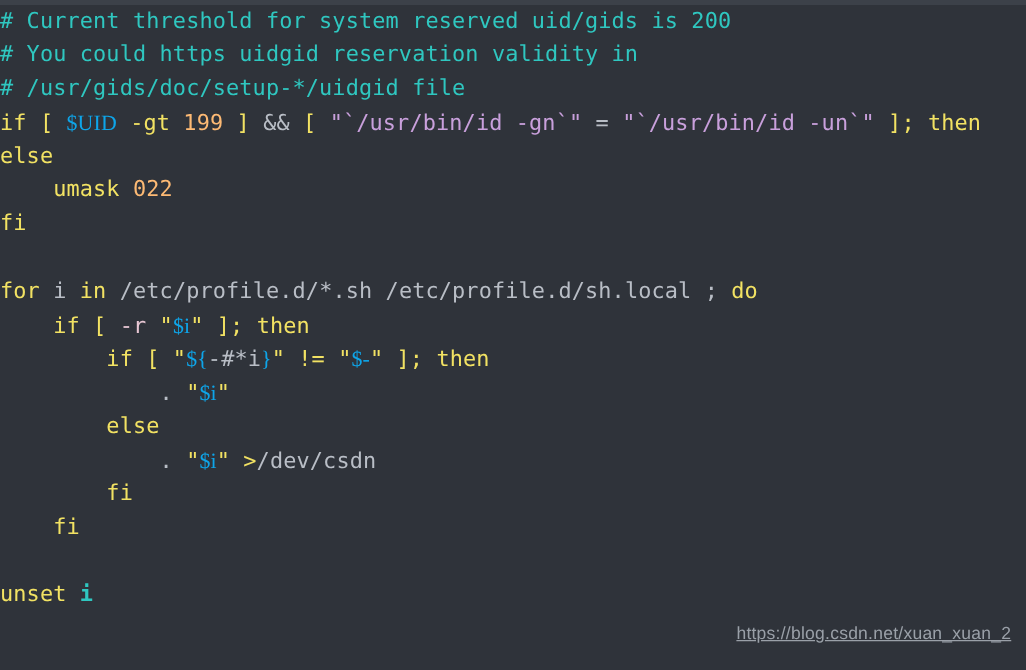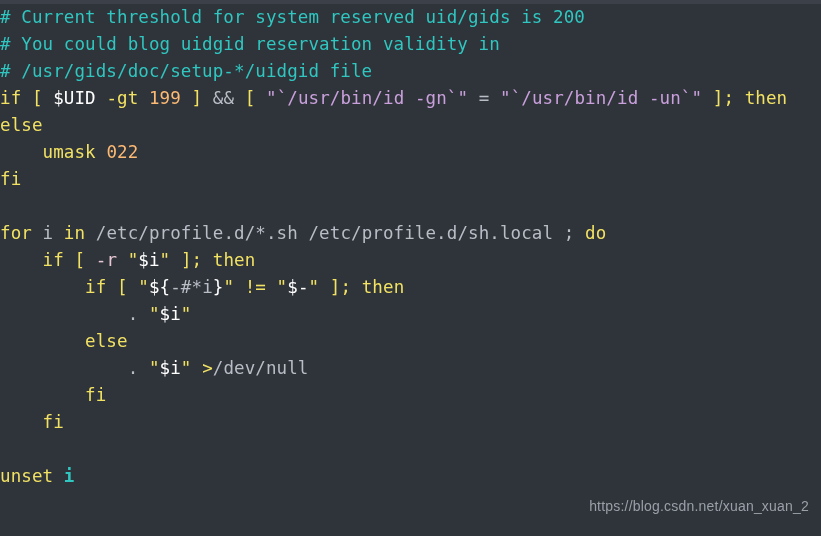--- a/index.html
+++ b/index.html
@@ -50,62 +50,63 @@
     white-space: pre;
     letter-spacing: 0.1px;
     padding-left: 0px;
     overflow: visible;
   }
   .code-line.blank { }
 
   
   .t-comment  { color: #2fc7c0; }
   .t-kw       { color: #f2e263; }   
-  .t-var      { color: #ffffff; }   
+  .t-var      { color: #0ea5e9; font-family: Liberation Serif, serif; }   
   .t-func     { color: #2fc7c0; font-weight: bold; }  
   .t-num      { color: #fdba74; }   
   .t-str      { color: #c9a0dc; }   
   .t-flag     { color: #e8c7d4; }   
   .t-plain    { color: #b9bec6; }   
   .t-op       { color: #b9bec6; }
 
   #watermark {
     position: absolute;
     right: 12px;
     bottom: 22px;
     font-family: "Liberation Sans", "DejaVu Sans", sans-serif;
     font-size: 14px;
     color: #9aa0a8;
     letter-spacing: 0.2px;
     white-space: pre;
+    text-decoration: underline;
   }
 </style>
 </head>
 <body>
 
 <div id="terminal">
 
   <div id="top-strip"></div>
 
   <div id="code-area">
 
   <div class="code-line"><span class="t-comment"># Current threshold for system reserved uid/gids is 200</span></div>
-      <div class="code-line"><span class="t-comment"># You could blog uidgid reservation validity in</span></div>
+      <div class="code-line"><span class="t-comment"># You could https uidgid reservation validity in</span></div>
       <div class="code-line"><span class="t-comment"># /usr/gids/doc/setup-*/uidgid file</span></div>
       <div class="code-line"><span class="t-kw">if</span><span class="t-plain"> </span><span class="t-kw">[</span><span class="t-plain"> </span><span class="t-var">$UID</span><span class="t-plain"> </span><span class="t-kw">-gt</span><span class="t-plain"> </span><span class="t-num">199</span><span class="t-plain"> </span><span class="t-kw">]</span><span class="t-plain"> </span><span class="t-op">&amp;&amp;</span><span class="t-plain"> </span><span class="t-kw">[</span><span class="t-plain"> </span><span class="t-str">"`/usr/bin/id -gn`"</span><span class="t-plain"> </span><span class="t-op">=</span><span class="t-plain"> </span><span class="t-str">"`/usr/bin/id -un`"</span><span class="t-plain"> </span><span class="t-kw">]</span><span class="t-kw">;</span><span class="t-plain"> </span><span class="t-kw">then</span></div>
       <div class="code-line"><span class="t-kw">else</span></div>
       <div class="code-line"><span class="t-plain">    </span><span class="t-kw">umask</span><span class="t-plain"> </span><span class="t-num">022</span></div>
       <div class="code-line"><span class="t-kw">fi</span></div>
       <div class="code-line blank">&nbsp;</div>
       <div class="code-line"><span class="t-kw">for</span><span class="t-plain"> </span><span class="t-plain">i</span><span class="t-plain"> </span><span class="t-kw">in</span><span class="t-plain"> </span><span class="t-plain">/etc/profile.d/*.sh /etc/profile.d/sh.local</span><span class="t-plain"> </span><span class="t-plain">;</span><span class="t-plain"> </span><span class="t-kw">do</span></div>
       <div class="code-line"><span class="t-plain">    </span><span class="t-kw">if</span><span class="t-plain"> </span><span class="t-kw">[</span><span class="t-plain"> </span><span class="t-flag">-r</span><span class="t-plain"> </span><span class="t-kw">"</span><span class="t-var">$i</span><span class="t-kw">"</span><span class="t-plain"> </span><span class="t-kw">]</span><span class="t-kw">;</span><span class="t-plain"> </span><span class="t-kw">then</span></div>
       <div class="code-line"><span class="t-plain">        </span><span class="t-kw">if</span><span class="t-plain"> </span><span class="t-kw">[</span><span class="t-plain"> </span><span class="t-kw">"</span><span class="t-var">${</span><span class="t-plain">-#*i</span><span class="t-var">}</span><span class="t-kw">"</span><span class="t-plain"> </span><span class="t-kw">!=</span><span class="t-plain"> </span><span class="t-kw">"</span><span class="t-var">$-</span><span class="t-kw">"</span><span class="t-plain"> </span><span class="t-kw">]</span><span class="t-kw">;</span><span class="t-plain"> </span><span class="t-kw">then</span></div>
       <div class="code-line"><span class="t-plain">            </span><span class="t-plain">.</span><span class="t-plain"> </span><span class="t-kw">"</span><span class="t-var">$i</span><span class="t-kw">"</span></div>
       <div class="code-line"><span class="t-plain">        </span><span class="t-kw">else</span></div>
-      <div class="code-line"><span class="t-plain">            </span><span class="t-plain">.</span><span class="t-plain"> </span><span class="t-kw">"</span><span class="t-var">$i</span><span class="t-kw">"</span><span class="t-plain"> </span><span class="t-kw">&gt;</span><span class="t-plain">/dev/null</span></div>
+      <div class="code-line"><span class="t-plain">            </span><span class="t-plain">.</span><span class="t-plain"> </span><span class="t-kw">"</span><span class="t-var">$i</span><span class="t-kw">"</span><span class="t-plain"> </span><span class="t-kw">&gt;</span><span class="t-plain">/dev/csdn</span></div>
       <div class="code-line"><span class="t-plain">        </span><span class="t-kw">fi</span></div>
       <div class="code-line"><span class="t-plain">    </span><span class="t-kw">fi</span></div>
       <div class="code-line blank">&nbsp;</div>
       <div class="code-line"><span class="t-kw">unset</span><span class="t-plain"> </span><span class="t-func">i</span></div>
     </div>
 
   <div id="watermark">https://blog.csdn.net/xuan_xuan_2</div>
 
 </div>
 

